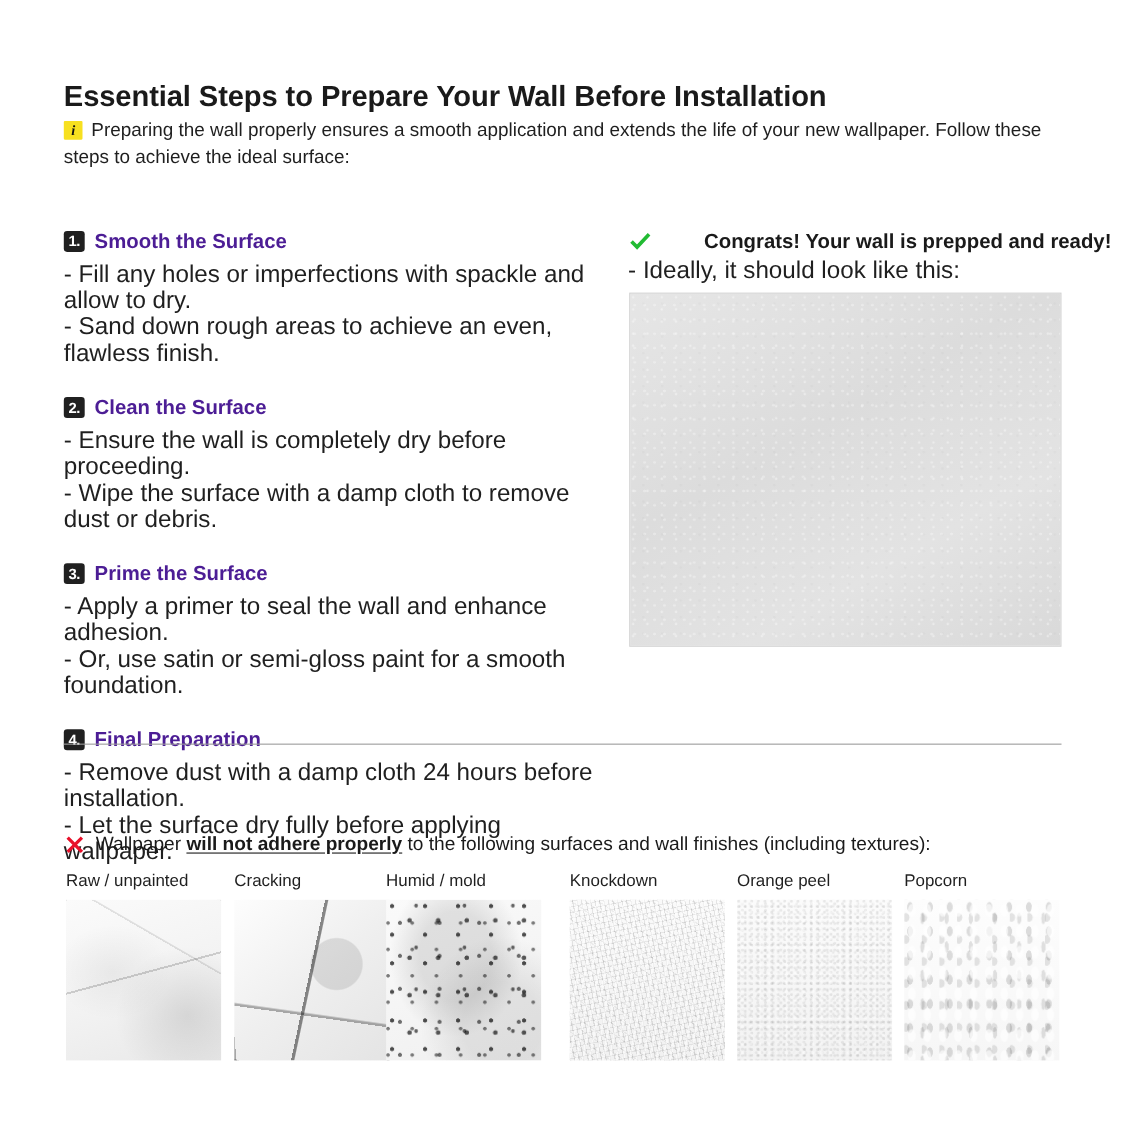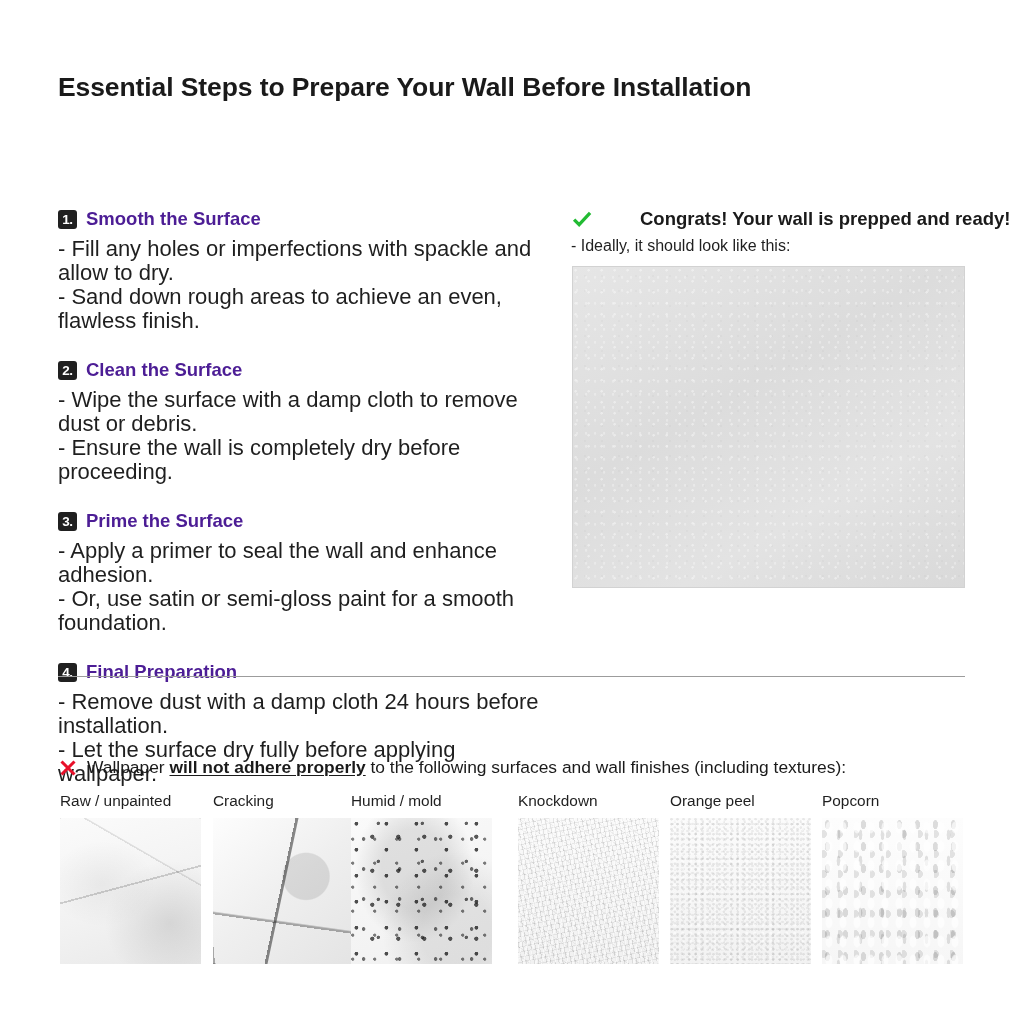--- a/index.html
+++ b/index.html
@@ -122,21 +122,21 @@
     flex: 0 0 auto;
     display: block;
   }
   .good-title {
     font-size: 18.5px;
     font-weight: bold;
     color: #1a1a1a;
     white-space: nowrap;
   }
   .good-sub {
-    font-size: 16px;
+    font-size: 22px;
     line-height: 22px;
     color: #1f1f1f;
     margin-bottom: 8px;
   }
   .prepped-img {
     position: absolute;
     left: 1px;
     top: 58px;
     width: 393px;
     height: 322px;
@@ -323,39 +323,42 @@
     background-size: 14px 19px;
   }
 </style>
 </head>
 <body>
 
 <div class="page">
 
   <h1 class="title">Essential Steps to Prepare Your Wall Before Installation</h1>
 
+  <div class="intro">
+    <span class="info-badge">i</span><span>Preparing the wall properly ensures a smooth application and extends the life of your new wallpaper. Follow these steps to achieve the ideal surface:</span>
+  </div>
 
   <div class="steps">
 
     <div class="step">
       <div class="step-head">
         <span class="num-badge">1.</span>
         <span class="step-title">Smooth the Surface</span>
       </div>
       <div class="step-line">- Fill any holes or imperfections with spackle and allow to dry.</div>
       <div class="step-line">- Sand down rough areas to achieve an even, flawless finish.</div>
     </div>
 
     <div class="step">
       <div class="step-head">
         <span class="num-badge">2.</span>
         <span class="step-title">Clean the Surface</span>
       </div>
+      <div class="step-line">- Ensure the wall is completely dry before proceeding.</div>
       <div class="step-line">- Wipe the surface with a damp cloth to remove dust or debris.</div>
-      <div class="step-line">- Ensure the wall is completely dry before proceeding.</div>
     </div>
 
     <div class="step">
       <div class="step-head">
         <span class="num-badge">3.</span>
         <span class="step-title">Prime the Surface</span>
       </div>
       <div class="step-line">- Apply a primer to seal the wall and enhance adhesion.</div>
       <div class="step-line">- Or, use satin or semi-gloss paint for a smooth foundation.</div>
     </div>

